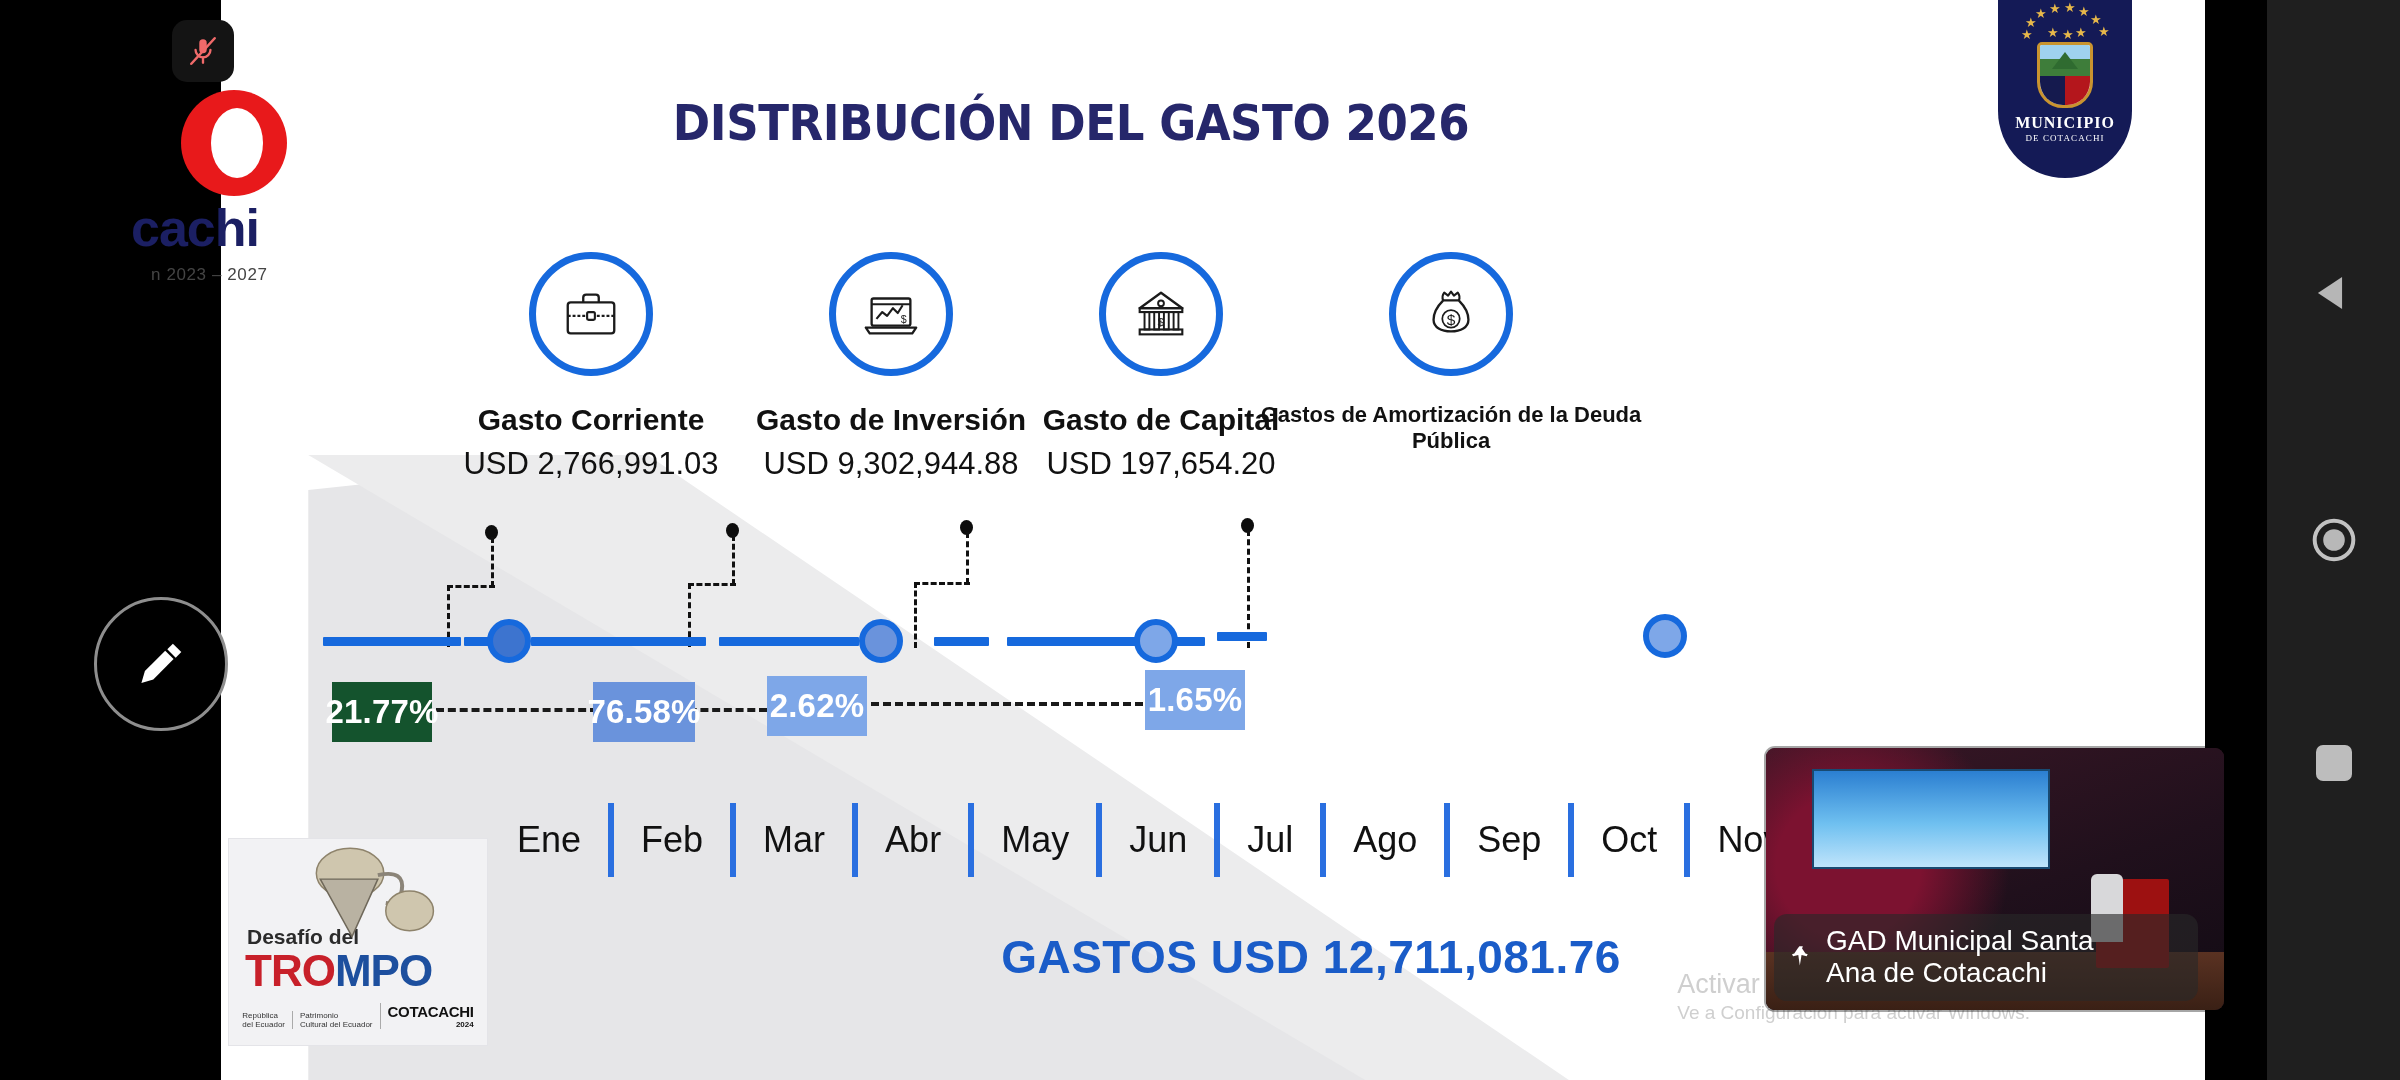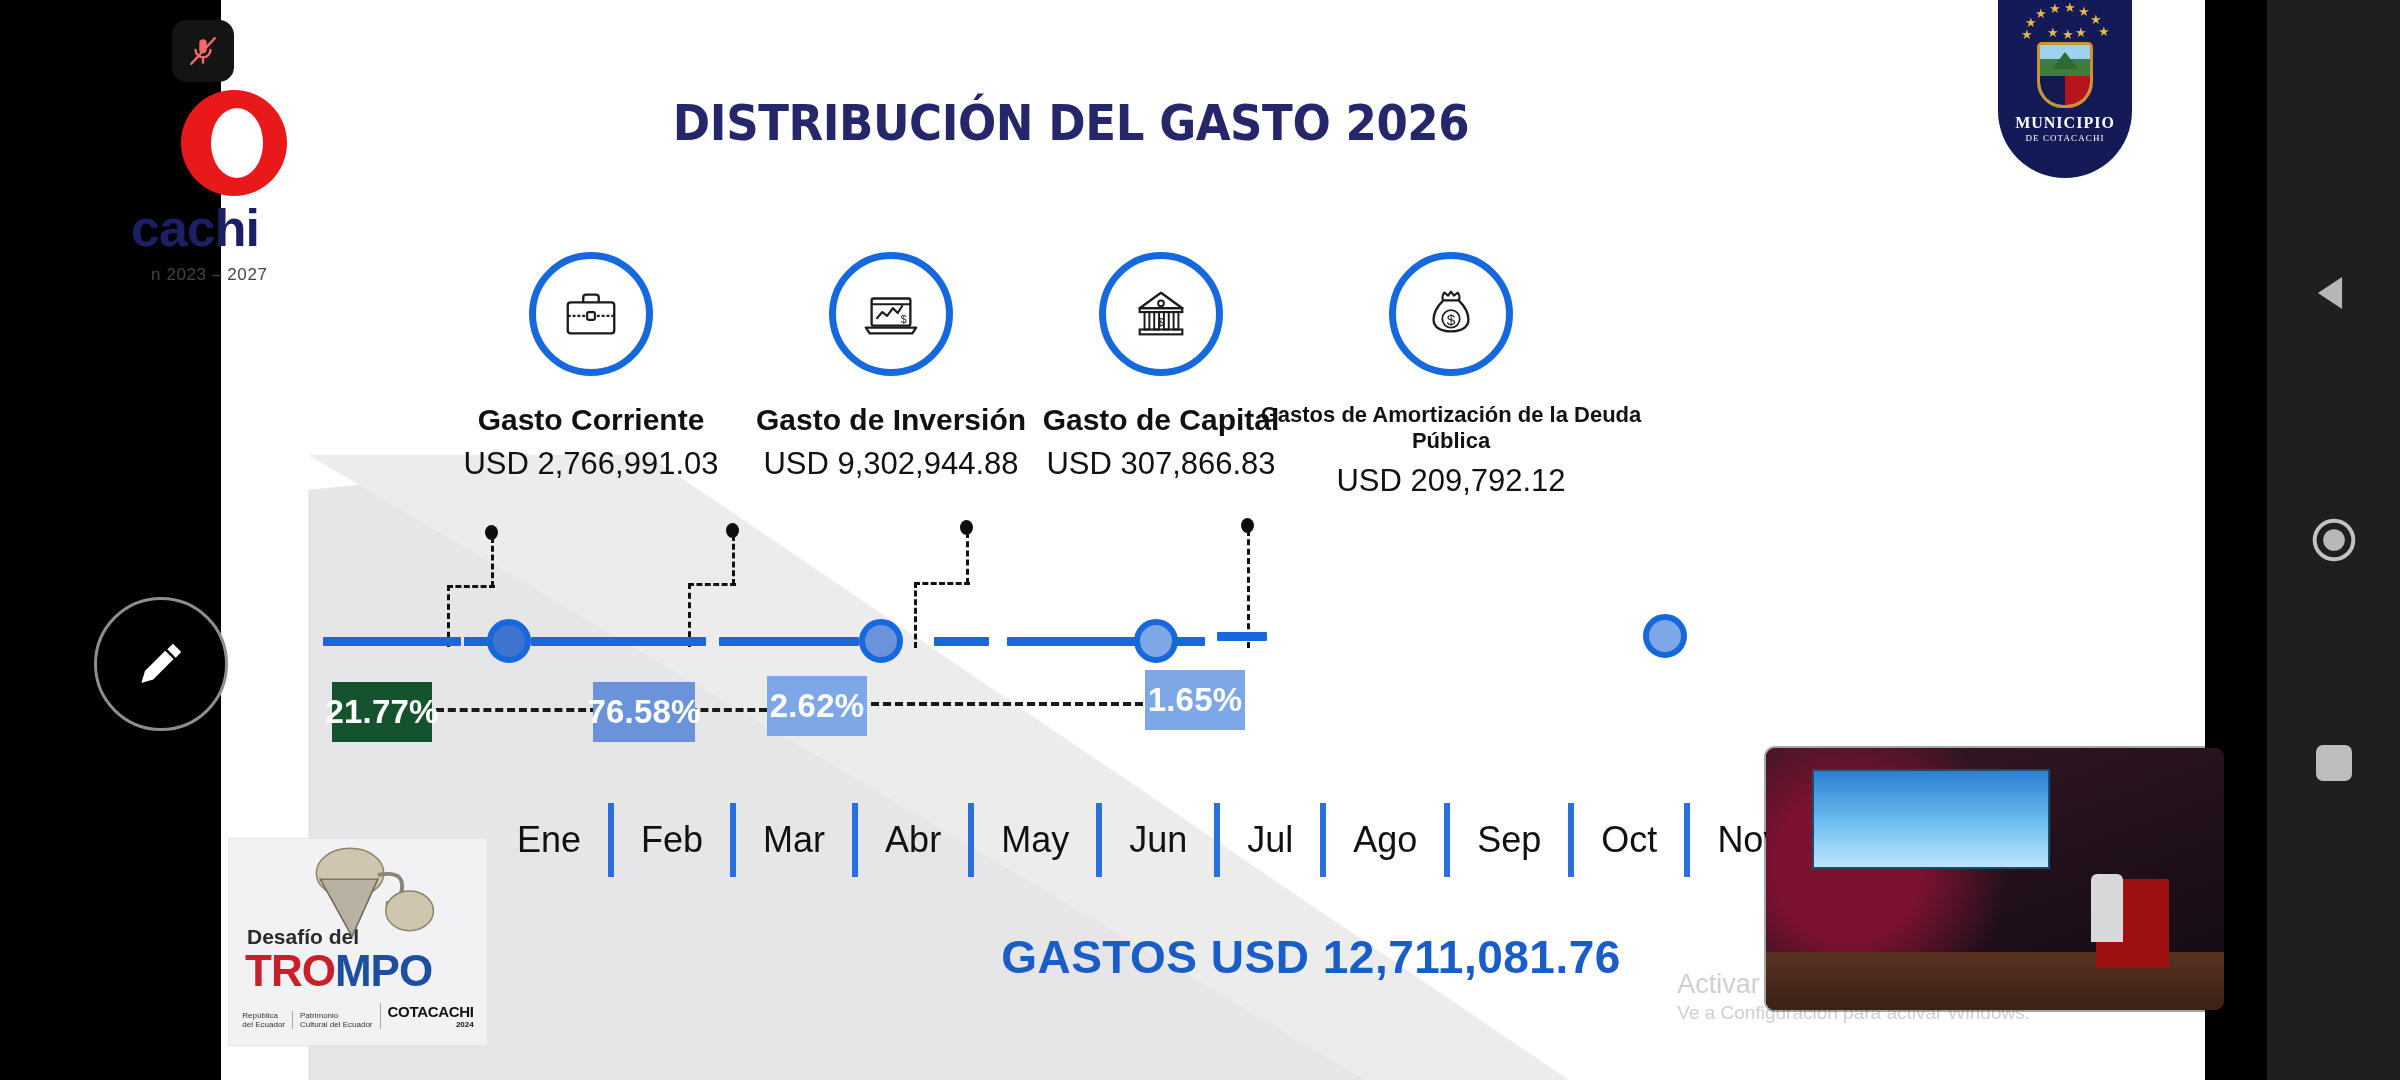--- a/index.html
+++ b/index.html
@@ -316,34 +316,33 @@
           <rect x="10" y="26" width="44" height="4" fill="none" stroke="#1b1b1b" stroke-width="2.2"></rect>
           <rect x="15" y="30" width="5" height="18" fill="none" stroke="#1b1b1b" stroke-width="2"></rect>
           <rect x="25" y="30" width="5" height="18" fill="none" stroke="#1b1b1b" stroke-width="2"></rect>
           <rect x="35" y="30" width="5" height="18" fill="none" stroke="#1b1b1b" stroke-width="2"></rect>
           <rect x="45" y="30" width="5" height="18" fill="none" stroke="#1b1b1b" stroke-width="2"></rect>
           <rect x="10" y="48" width="44" height="5" fill="none" stroke="#1b1b1b" stroke-width="2.2"></rect>
           <text x="28.5" y="44" font-size="12" font-family="Liberation Sans, sans-serif" fill="#1b1b1b">$</text>
         </svg>
       </div>
       <div class="cat-name">Gasto de Capital</div>
-      <div class="cat-amount">USD 307,866.83</div>
+      <div class="cat-amount">USD 197,654.20</div>
     </div>
 
     <div class="cat" style="left:1005px; top:252px; width:450px;">
       <div class="circle">
         <svg viewBox="0 0 64 64">
           <path d="M24 18c-2-4 1-8 1-8l4 3 3-4 3 4 4-3s3 4 1 8" fill="none" stroke="#1b1b1b" stroke-width="2.2" stroke-linejoin="round"></path>
           <path d="M24 18h16c6 6 10 13 10 20 0 8-8 12-18 12S14 46 14 38c0-7 4-14 10-20z" fill="none" stroke="#1b1b1b" stroke-width="2.4"></path>
           <circle cx="32" cy="37" r="9" fill="none" stroke="#1b1b1b" stroke-width="1.8"></circle>
           <text x="27.5" y="43" font-size="16" font-family="Liberation Sans, sans-serif" fill="#1b1b1b">$</text>
         </svg>
       </div>
       <div class="cat-name wrap">Gastos de Amortización de la Deuda Pública</div>
-      <div class="cat-amount">USD 209,792.12</div>
     </div>
 
     <div class="leader" style="left:170px; top:525px; width:120px; height:120px;">
       <span class="dot" style="left:94px; top:0;"></span>
       <span class="vseg" style="left:100px; top:12px; height:50px;"></span>
       <span class="hseg" style="left:56px; top:60px; width:48px;"></span>
       <span class="vseg" style="left:56px; top:60px; height:62px;"></span>
     </div>
     <div class="leader" style="left:415px; top:523px; width:120px; height:120px;">
       <span class="dot" style="left:90px; top:0;"></span>
@@ -516,15 +515,24 @@
       <span class="sq"></span>
     </div>
   </div>
 
   <div id="pip">
     <div class="stage"></div>
     <div class="screenimg"></div>
     <div class="floor"></div>
     <div class="podium"></div>
     <div class="person"></div>
+    <div class="caption">
+      <svg viewBox="0 0 24 24" width="26" height="26">
+        <path d="M10.5 2h3.2l-.7 2.1 3.1 4.6 2.1.8-1 1.7-4.7-1.1-1.6 9.8-1.4-9.7-4.8 1-1-1.7 2.1-.8 3.1-4.6z" fill="#fff"></path>
+      </svg>
+      <div class="ctext">
+        <div>GAD Municipal Santa</div>
+        <div>Ana de Cotacachi</div>
+      </div>
+    </div>
   </div>
 
 </div>
 
 </body></html>

